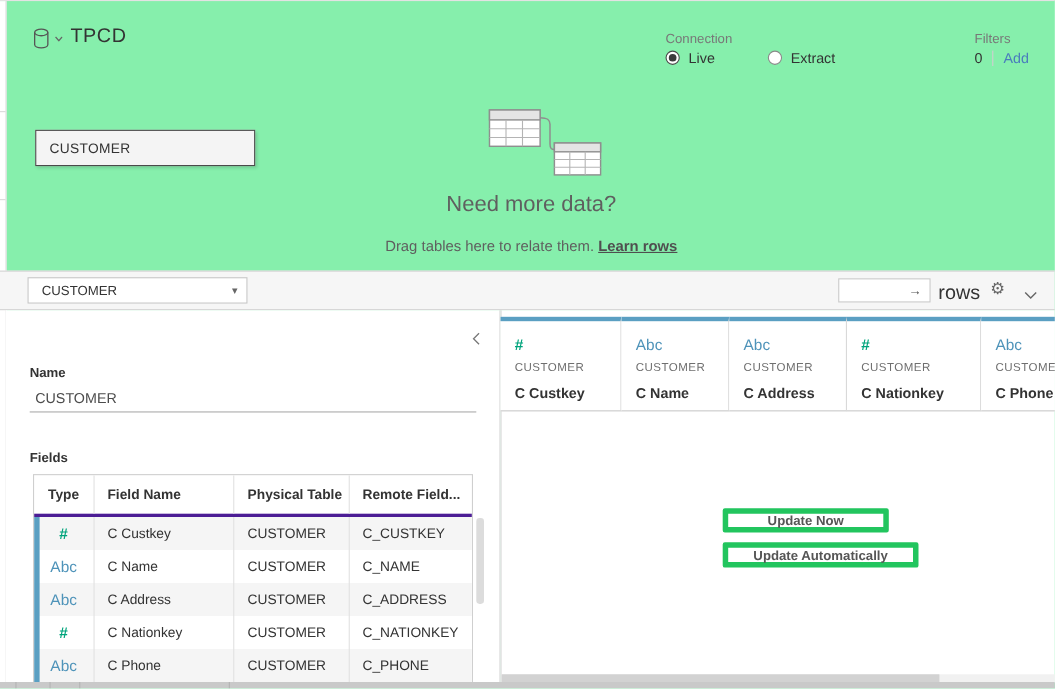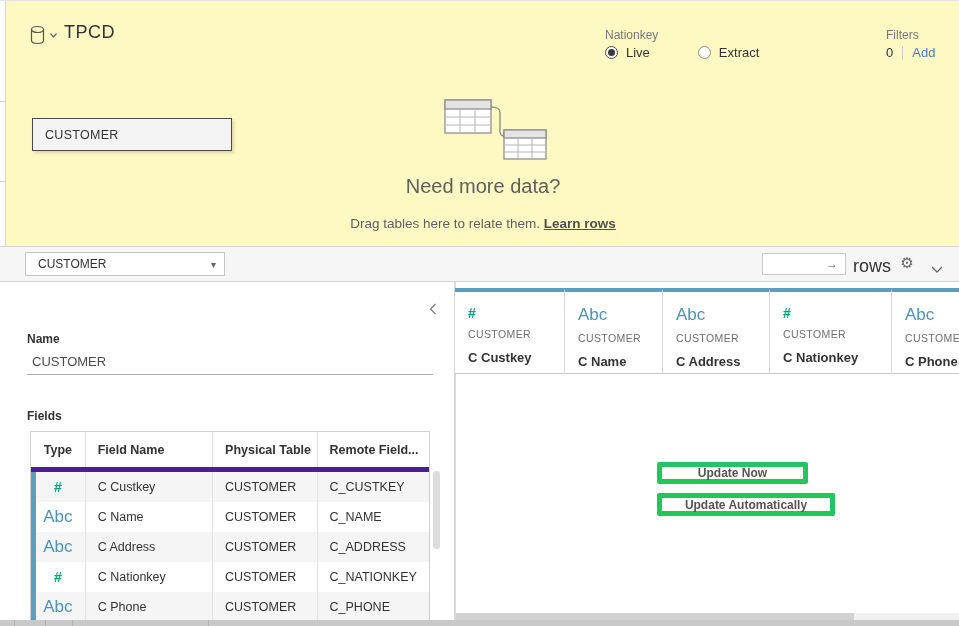--- a/index.html
+++ b/index.html
@@ -1,16 +1,16 @@
 <!DOCTYPE html>
 <html><head>
 <meta charset="utf-8">
 <style>
   html,body{margin:0;padding:0;background:#fff;}
-  .app{position:relative;width:959px;height:626px;background:#fef9c3;
+  .app{position:relative;width:959px;height:626px;background:#86efac;
        font-family:"Liberation Sans",sans-serif;color:#333;overflow:hidden;
        border-top:1px solid #e3e3e3;box-sizing:border-box;}
   .abs{position:absolute;}
 
   
   .left-rail{left:0;top:0;width:5px;height:620px;background:#fff;border-right:1px solid #d9d9d9;}
   .rail-tick{position:absolute;left:0;width:5px;height:1px;background:#d9d9d9;}
 
   
   .db-icon{left:30px;top:23px;width:30px;height:22px;display:flex;align-items:center;gap:3px;cursor:pointer;}
@@ -51,33 +51,33 @@
   
   .left-panel{left:5px;top:281px;width:450px;height:339px;background:#fff;border-right:1px solid #d9d9d9;box-sizing:border-box;}
   .collapse-btn{left:429px;top:300px;width:14px;height:14px;cursor:pointer;}
   .name-label{left:27px;top:331px;font-size:12px;font-weight:bold;color:#333;}
   .name-value{left:27px;top:348px;width:406px;height:26px;border-bottom:1px solid #ababab;
     font-size:13px;color:#4c4c4c;display:flex;align-items:center;padding-left:5px;box-sizing:border-box;cursor:text;}
   .fields-label{left:27px;top:408px;font-size:12px;font-weight:bold;color:#333;}
 
   .ftable{left:30px;top:430px;width:400px;height:190px;border:1px solid #cfcfcf;box-sizing:border-box;overflow:hidden;background:#fff;}
   .frow{display:flex;height:30px;position:relative;}
-  .fhead{display:flex;height:35px;border-bottom:5px solid #4c1d95;font-weight:bold;}
+  .fhead{display:flex;height:35px;border-bottom:3px solid #4c1d95;font-weight:bold;}
   .fcell{box-sizing:border-box;display:flex;align-items:center;padding-left:12px;font-size:12.5px;color:#333;
     border-right:1px solid #e2e2e2;overflow:hidden;white-space:nowrap;}
   .c-type{width:55px;justify-content:center;padding-left:0;}
   .c-fname{width:128px;}
   .c-ptable{width:105px;}
   .c-remote{width:112px;border-right:none;}
   .frows-wrap{position:relative;}
   .frows-wrap::before{content:"";position:absolute;left:0;top:0;width:5px;height:100%;background:#5a9fc2;z-index:2;}
   .frow:nth-child(odd){background:#f5f5f5;}
   .frow:nth-child(even){background:#fff;}
   .glyph-num{color:#00a47c;font-size:14px;font-weight:bold;}
-  .glyph-str{color:#4e93b9;font-size:17px;}
+  .glyph-str{color:#4e93b9;font-size:14px;}
   .fscroll{left:433px;top:470px;width:7px;height:78px;background:#dcdcdc;border-radius:3px;cursor:grab;}
 
   
   .grid-panel{left:455px;top:281px;width:504px;height:339px;background:#fff;border-left:1px solid #d9d9d9;box-sizing:border-box;}
   .ghead-row{left:455px;top:287px;display:flex;height:86px;}
   .gcol{box-sizing:border-box;border-top:4px solid #5a9fc2;border-right:1px solid #d9d9d9;border-bottom:1px solid #c9c9c9;
     background:#fff;padding:13px 0 0 13px;cursor:pointer;}
   .gcol .gtable{font-size:10.5px;color:#6f6f6f;letter-spacing:.4px;margin-top:7px;}
   .gcol .gfield{font-size:13px;font-weight:bold;color:#333;margin-top:10px;}
   .gc0{width:110px;} .gc1{width:98px;} .gc2{width:107px;} .gc3{width:122px;} .gc4{width:140px;}
@@ -106,21 +106,21 @@
     <svg width="17" height="21" viewBox="0 0 17 21">
       <ellipse cx="7.5" cy="4.5" rx="6" ry="3" fill="none" stroke="#555" stroke-width="1.2"></ellipse>
       <path d="M1.5 4.5 v11 c0 1.7 2.7 3 6 3 s6 -1.3 6 -3 v-11" fill="none" stroke="#555" stroke-width="1.2"></path>
     </svg>
     <svg width="7" height="5" viewBox="0 0 7 5">
       <path d="M0.5 0.5 L3.5 4 L6.5 0.5" fill="none" stroke="#666" stroke-width="1.2"></path>
     </svg>
   </div>
   <div class="abs page-title">TPCD</div>
 
-  <div class="abs sec-label conn-label">Nationkey</div>
+  <div class="abs sec-label conn-label">Connection</div>
   <div class="abs radio-row">
     <span class="radio sel"></span>
     <span>Live</span>
     <span class="radio radio-extract"></span>
     <span>Extract</span>
   </div>
 
   <div class="abs sec-label filters-label">Filters</div>
   <div class="abs filters-row">
     <span class="filters-count">0</span>

